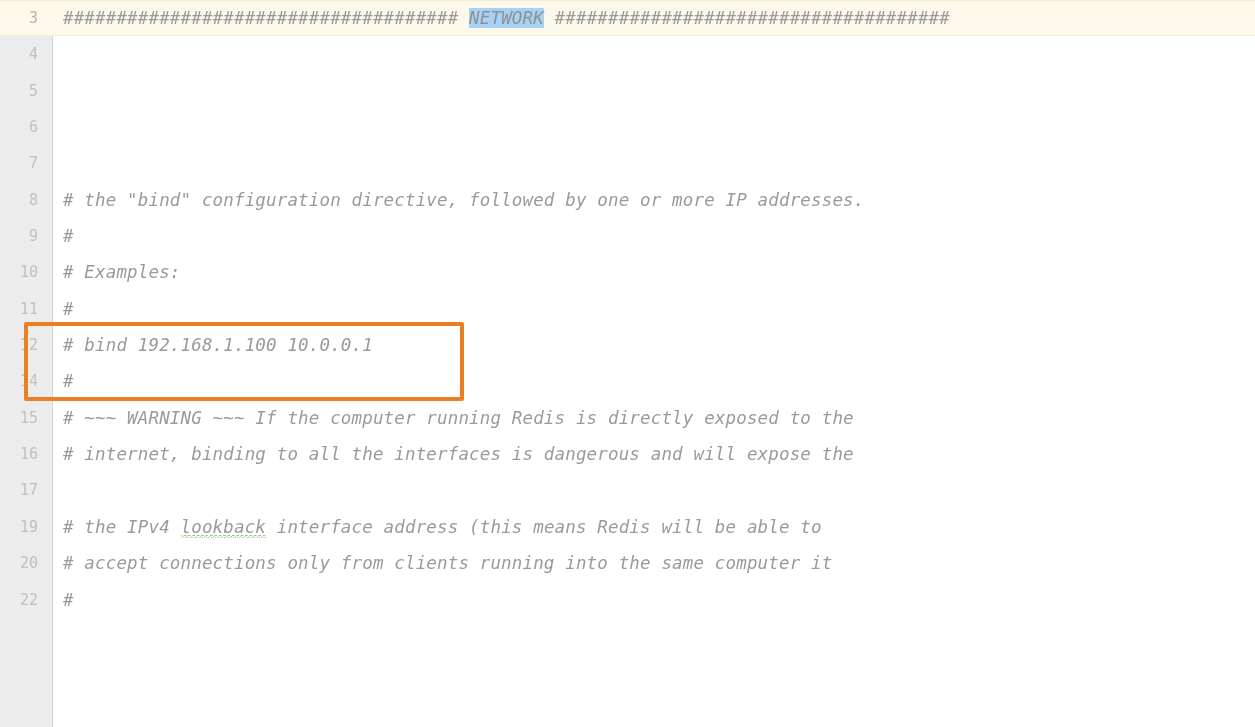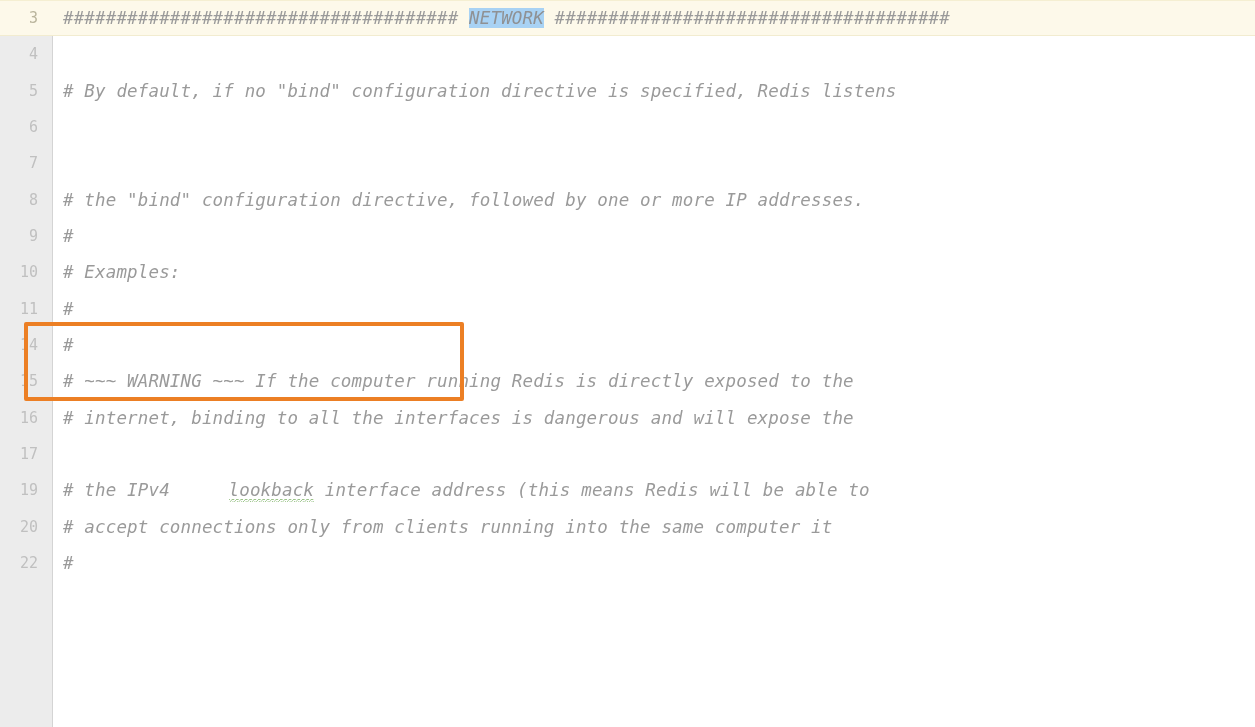--- a/index.html
+++ b/index.html
@@ -96,21 +96,20 @@
     position: relative;
     background-image:
       repeating-linear-gradient(
         135deg,
         #9cc48a 0px, #9cc48a 1px,
         transparent 1px, transparent 2.2px);
     background-position: 0 95%;
     background-size: 4.4px 3px;
     background-repeat: repeat-x;
     padding-bottom: 2px;
-    margin-left: 48px;
   }
 
   
   #annotation-box {
     position: absolute;
     left: 24px;
     top: 322px;
     width: 440px;
     height: 79px;
     border: 4px solid #ec7f24;
@@ -122,27 +121,28 @@
 </head>
 <body>
 
 <div id="editor">
 
   <div id="gutter"></div>
 
   <div id="code-area">
       <div class="code-line current-line"><div class="line-bg"></div><span class="ln">3</span><span class="code-text"><span>##################################### </span><span class="sel">NETWORK</span><span> #####################################</span></span></div>
       <div class="code-line"><div class="line-bg"></div><span class="ln">4</span><span class="code-text"><span></span></span></div>
-      <div class="code-line"><div class="line-bg"></div><span class="ln">5</span><span class="code-text"><span># By default, if no "bind" configuration directive is specified, Redis listens</span></span></div>
+      <div class="code-line"><div class="line-bg"></div><span class="ln">5</span></div>
       <div class="code-line"><div class="line-bg"></div><span class="ln">6</span></div>
       <div class="code-line"><div class="line-bg"></div><span class="ln">7</span></div>
       <div class="code-line"><div class="line-bg"></div><span class="ln">8</span><span class="code-text"><span># the "bind" configuration directive, followed by one or more IP addresses.</span></span></div>
       <div class="code-line"><div class="line-bg"></div><span class="ln">9</span><span class="code-text"><span>#</span></span></div>
       <div class="code-line"><div class="line-bg"></div><span class="ln">10</span><span class="code-text"><span># Examples:</span></span></div>
       <div class="code-line"><div class="line-bg"></div><span class="ln">11</span><span class="code-text"><span>#</span></span></div>
+      <div class="code-line"><div class="line-bg"></div><span class="ln">12</span><span class="code-text"><span># bind 192.168.1.100 10.0.0.1</span></span></div>
       <div class="code-line"><div class="line-bg"></div><span class="ln">14</span><span class="code-text"><span>#</span></span></div>
       <div class="code-line"><div class="line-bg"></div><span class="ln">15</span><span class="code-text"><span># ~~~ WARNING ~~~ If the computer running Redis is directly exposed to the</span></span></div>
       <div class="code-line"><div class="line-bg"></div><span class="ln">16</span><span class="code-text"><span># internet, binding to all the interfaces is dangerous and will expose the</span></span></div>
       <div class="code-line"><div class="line-bg"></div><span class="ln">17</span></div>
       <div class="code-line"><div class="line-bg"></div><span class="ln">19</span><span class="code-text"><span># the IPv4 </span><span class="spell">lookback</span><span> interface address (this means Redis will be able to</span></span></div>
       <div class="code-line"><div class="line-bg"></div><span class="ln">20</span><span class="code-text"><span># accept connections only from clients running into the same computer it</span></span></div>
       <div class="code-line"><div class="line-bg"></div><span class="ln">22</span><span class="code-text"><span>#</span></span></div>
     </div>
 
   <div id="annotation-box"></div>

